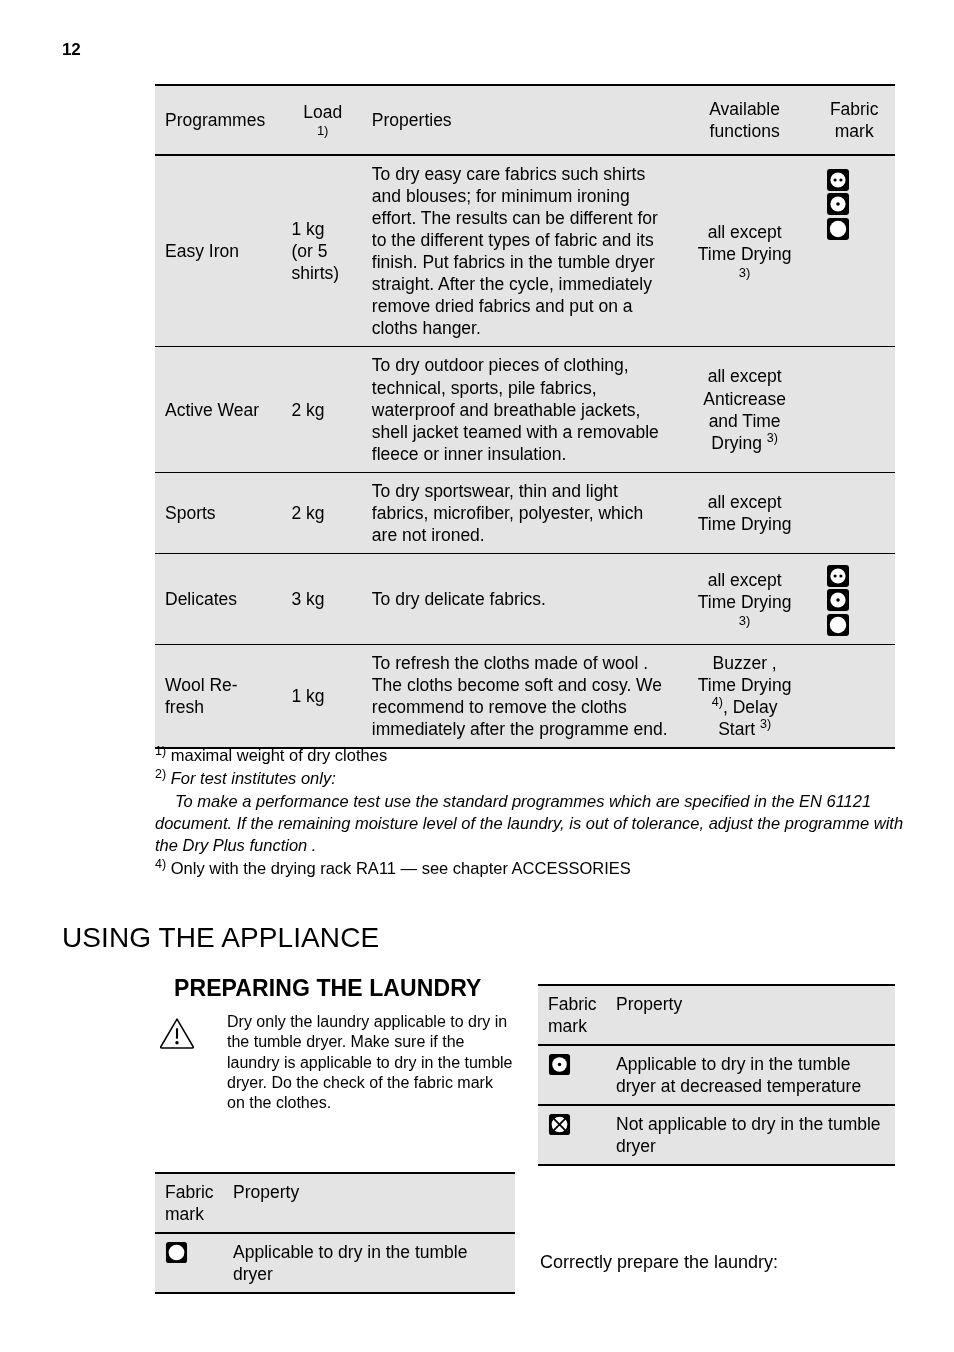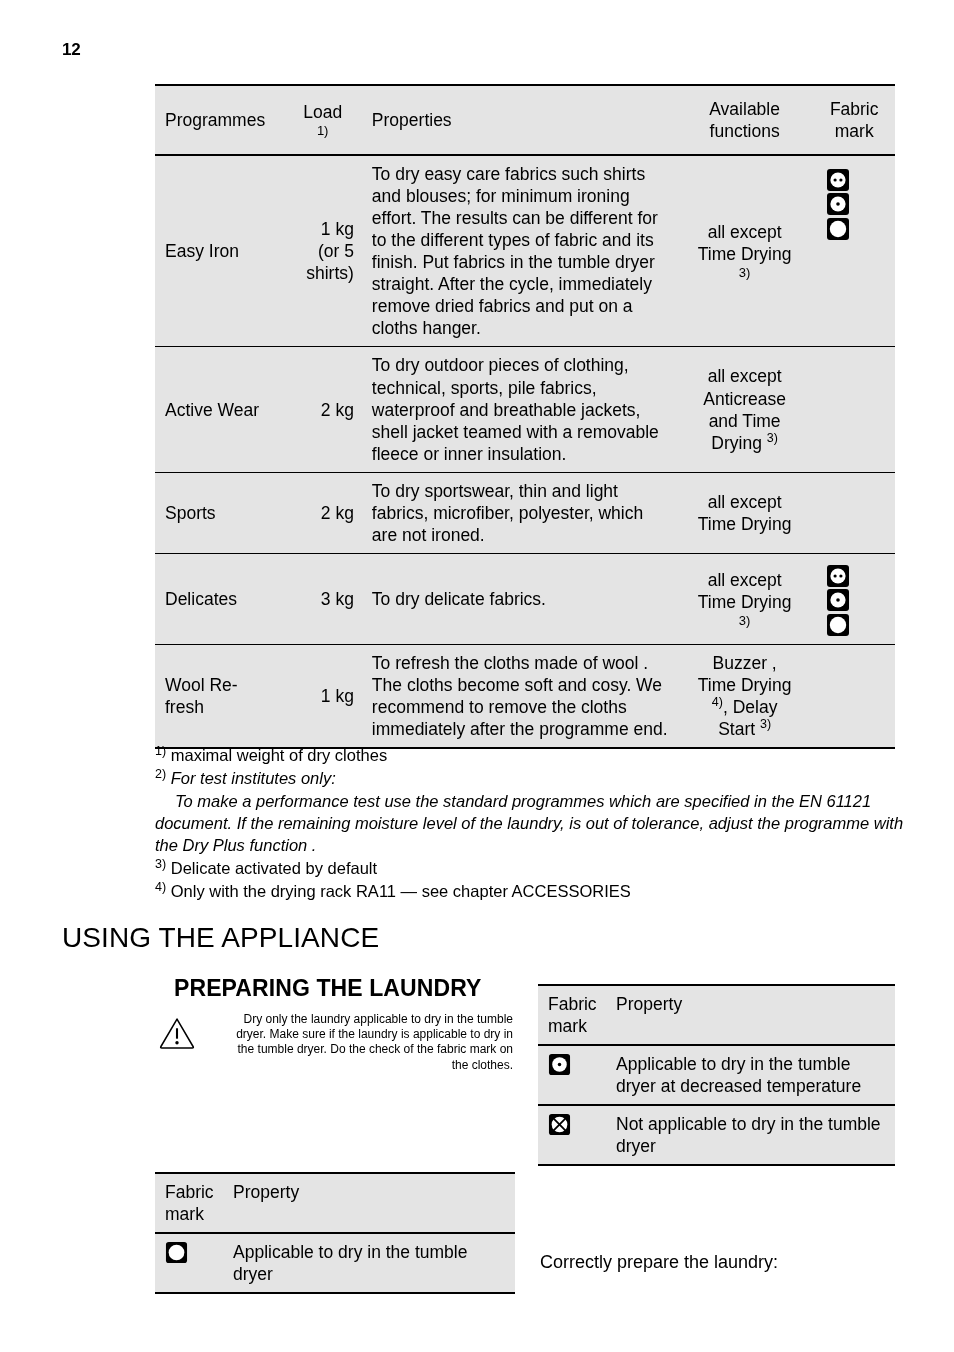--- a/index.html
+++ b/index.html
@@ -37,21 +37,21 @@
     vertical-align: middle;
     padding: 7px 6px;
     font-weight: normal;
     border: 0;
   }
   .prog-table thead tr { border-top: 2.2px solid #000; border-bottom: 2.2px solid #000; }
   .prog-table tbody tr { border-bottom: 1.6px solid #000; }
   .prog-table tbody tr:last-child { border-bottom: 2.2px solid #000; }
   .prog-table thead th { text-align: center; padding-top: 12px; padding-bottom: 12px; }
   .col-prog  { width: 128px; text-align: left;   padding-left: 10px !important; }
-  .col-load  { width: 73px;  text-align: right; }
+  .col-load  { width: 73px;  text-align: left; }
   .col-props { width: 310px; text-align: left;   padding-left: 12px !important; padding-right:6px !important;}
   .col-func  { width: 135px; text-align: center; }
   .col-mark  { width: 80px;  text-align: center; vertical-align: top !important; padding-top: 12px !important;}
   .hdr-prog { text-align: left !important; padding-left: 10px !important; }
   sup.fn { font-size: 12.5px; vertical-align: super; line-height: 0; }
   .sup-line { display: block; font-size: 13px; }
 
   
   .mark-cluster { display: inline-block; width: 56px; text-align: left; }
   .mark-row2 { margin-top: 1px; }
@@ -100,24 +100,23 @@
   
   .warn-block {
     position: absolute;
     left: 158px; top: 1012px;
     width: 355px;
     display: flex;
     gap: 12px;
   }
   .warn-icon { flex: 0 0 44px; padding-top: 4px; }
   .warn-text {
-    font-size: 12px;
+    font-size: 16px;
     line-height: 1.27;
     padding-left: 13px;
-    text-align: right;
   }
 
   
   .fm-table {
     border-collapse: collapse;
     background: #e4e4e4;
     font-size: 17.5px;
     line-height: 1.26;
   }
   .fm-table th, .fm-table td {
@@ -295,21 +294,20 @@
       <td class="col-mark"></td>
     </tr>
 
   </tbody>
 </table>
 
 <div class="footnotes">
   <p><sup class="fn-num">1)</sup> <span>maximal weight of dry clothes</span></p>
   <p><sup class="fn-num">2)</sup> <span class="fn-italic">For test institutes only:</span></p>
   <p class="fn-italic fn-indent">To make a performance test use the standard programmes which are specified in the EN 61121 document. If the remaining moisture level of the laundry, is out of tolerance, adjust the programme with the Dry Plus function .</p>
-  <p><sup class="fn-num">3)</sup> <span>Delicate activated by default</span></p>
   <p><sup class="fn-num">4)</sup> <span>Only with the drying rack RA11 — see chapter ACCESSORIES</span></p>
 </div>
 
 <div class="sec-title">USING THE APPLIANCE</div>
 <div class="sub-title">PREPARING THE LAUNDRY</div>
 
 <div class="warn-block">
   <div class="warn-icon">
     <svg viewBox="0 0 40 36" width="38" height="34">
       <path d="M20 3.2 L37 32.3 Q38 34 36 34 L4 34 Q2 34 3 32.3 Z" fill="none" stroke="#000" stroke-width="1.6" stroke-linejoin="round"></path>

